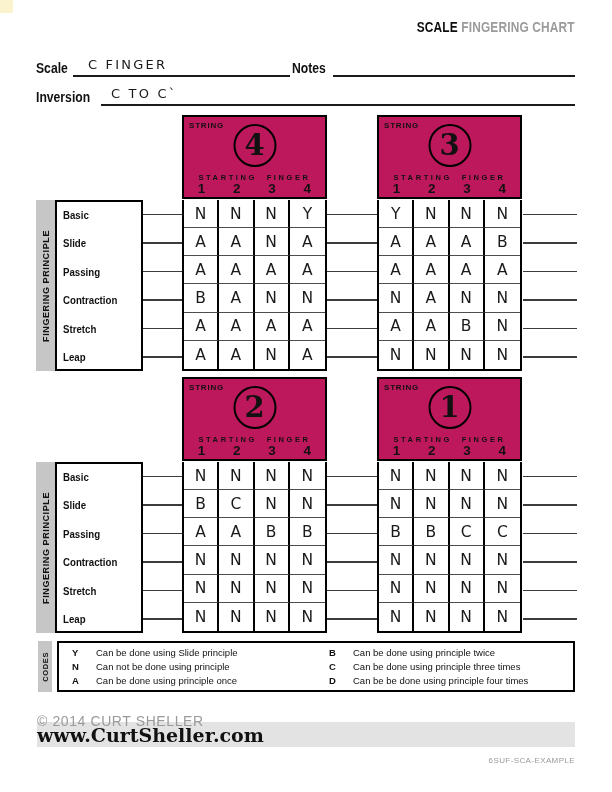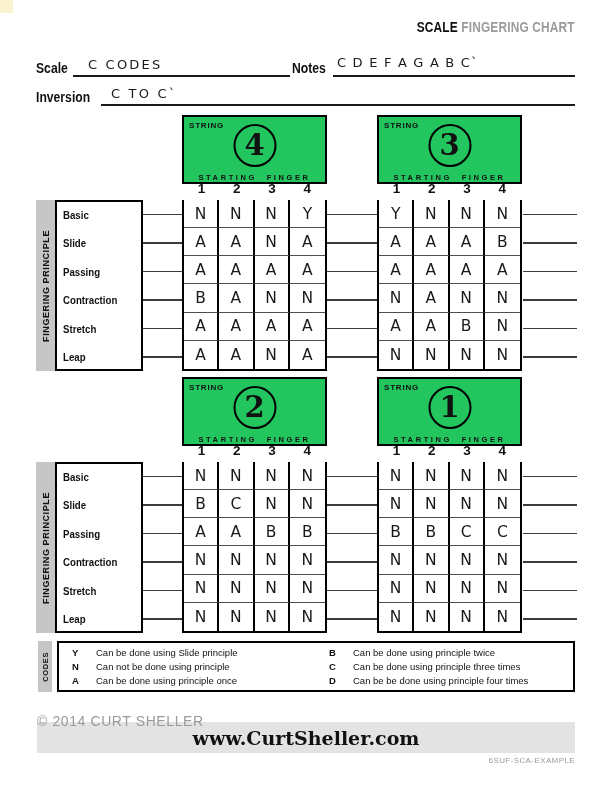--- a/index.html
+++ b/index.html
@@ -28,22 +28,22 @@
         display:flex;align-items:center;justify-content:center;}
   .vbar span{writing-mode:vertical-rl;transform:rotate(180deg);font-size:9px;font-weight:bold;
              letter-spacing:0.6px;white-space:nowrap;color:#111;}
   .label-box{position:absolute;left:19px;top:85px;width:88px;height:171px;background:#fff;
              border:2px solid #000;box-sizing:border-box;}
   .principle-label{position:absolute;left:6px;font-size:11px;font-weight:bold;white-space:nowrap;
                    transform:translateY(-50%) scaleX(0.88);transform-origin:left center;}
   .connector{position:absolute;height:1.5px;background:#3c3c3c;}
 
   .grid{position:absolute;top:0;width:145px;height:256px;}
-  .grid-head{position:absolute;top:0;left:0;right:0;height:69px;border:2px solid #000;
-             box-sizing:border-box;background:#22c55e;}
+  .grid-head{position:absolute;top:0;left:0;right:0;height:84px;border:2px solid #000;
+             box-sizing:border-box;background:#be185d;}
   .string-word{position:absolute;top:4px;left:5px;font-size:8px;font-weight:bold;letter-spacing:0.8px;}
   .circle{position:absolute;top:7px;left:50%;transform:translateX(-50%);width:43px;height:43px;
           border:2.5px solid #000;border-radius:50%;display:flex;align-items:center;justify-content:center;
           font-family:"DejaVu Serif",serif;font-weight:bold;font-size:29px;box-sizing:border-box;padding-bottom:2px;}
   .sf-label{position:absolute;top:56px;width:100%;text-align:center;font-size:7.5px;font-weight:bold;
             letter-spacing:2.6px;word-spacing:5px;white-space:nowrap;}
   .finger-nums{position:absolute;top:64px;left:0;right:0;display:flex;}
   .finger-nums span{flex:1;text-align:center;font-size:13.5px;font-weight:bold;}
 
   .grid-body{position:absolute;top:85px;left:0;right:0;height:171px;border:2px solid #000;border-top:none;
@@ -62,44 +62,43 @@
   .codes-bar span{writing-mode:vertical-rl;transform:rotate(180deg);font-size:7.5px;font-weight:bold;
                   letter-spacing:0.6px;}
   .codes-box{position:absolute;left:19px;top:0;width:518px;height:51px;border:2px solid #000;
              box-sizing:border-box;background:#fff;display:grid;grid-template-columns:1fr 1fr;
              grid-template-rows:repeat(3,1fr);grid-auto-flow:column;padding:2px 0;}
   .code-item{display:flex;align-items:center;font-size:9.5px;color:#111;}
   .code-letter{width:24px;padding-left:13px;font-weight:bold;flex:none;}
   .code-desc{white-space:nowrap;}
 
   
-  .footer-bar{position:absolute;left:37px;top:722px;width:538px;height:31px;background:#e3e3e3;
-              display:flex;align-items:center;justify-content:center;}
+  .footer-bar{position:absolute;left:37px;top:722px;width:538px;height:25px;background:#e3e3e3;
+              display:flex;align-items:center;}
   .footer-bar span{font-family:"DejaVu Serif",serif;font-weight:bold;font-size:19px;color:#111;}
   .copyright{position:absolute;left:37px;top:713px;font-size:14px;color:#9a9a9a;letter-spacing:0.6px;}
   .doc-code{position:absolute;right:37px;top:756px;font-size:8px;color:#9a9a9a;letter-spacing:0.4px;}
 </style>
 </head>
 <body>
 
 <div class="page">
   <div class="corner-artifact"></div>
 
   <div class="chart-title">
     <span class="blk">SCALE</span>
     <span class="gry">FINGERING CHART</span>
   </div>
 
   <div class="field-label" style="left:36px;top:60px;">Scale</div>
   <div class="uline" style="left:73px;top:75px;width:217px;"></div>
-  <div class="hand" style="left:88px;top:57px;">C CODES</div>
+  <div class="hand" style="left:88px;top:57px;">C FINGER</div>
 
   <div class="field-label" style="left:292px;top:60px;">Notes</div>
   <div class="uline" style="left:333px;top:75px;width:242px;"></div>
-  <div class="hand" style="left:337px;top:55px;letter-spacing:1.2px;">C D E F A G A B C`</div>
 
   <div class="field-label" style="left:36px;top:89px;">Inversion</div>
   <div class="uline" style="left:101px;top:104px;width:474px;"></div>
   <div class="hand" style="left:111px;top:86px;">C TO C`</div>
 
   <div class="grid-group" style="top:115px;">
     <div class="vbar">
       <span>FINGERING PRINCIPLE</span>
     </div>
     <div class="label-box">

